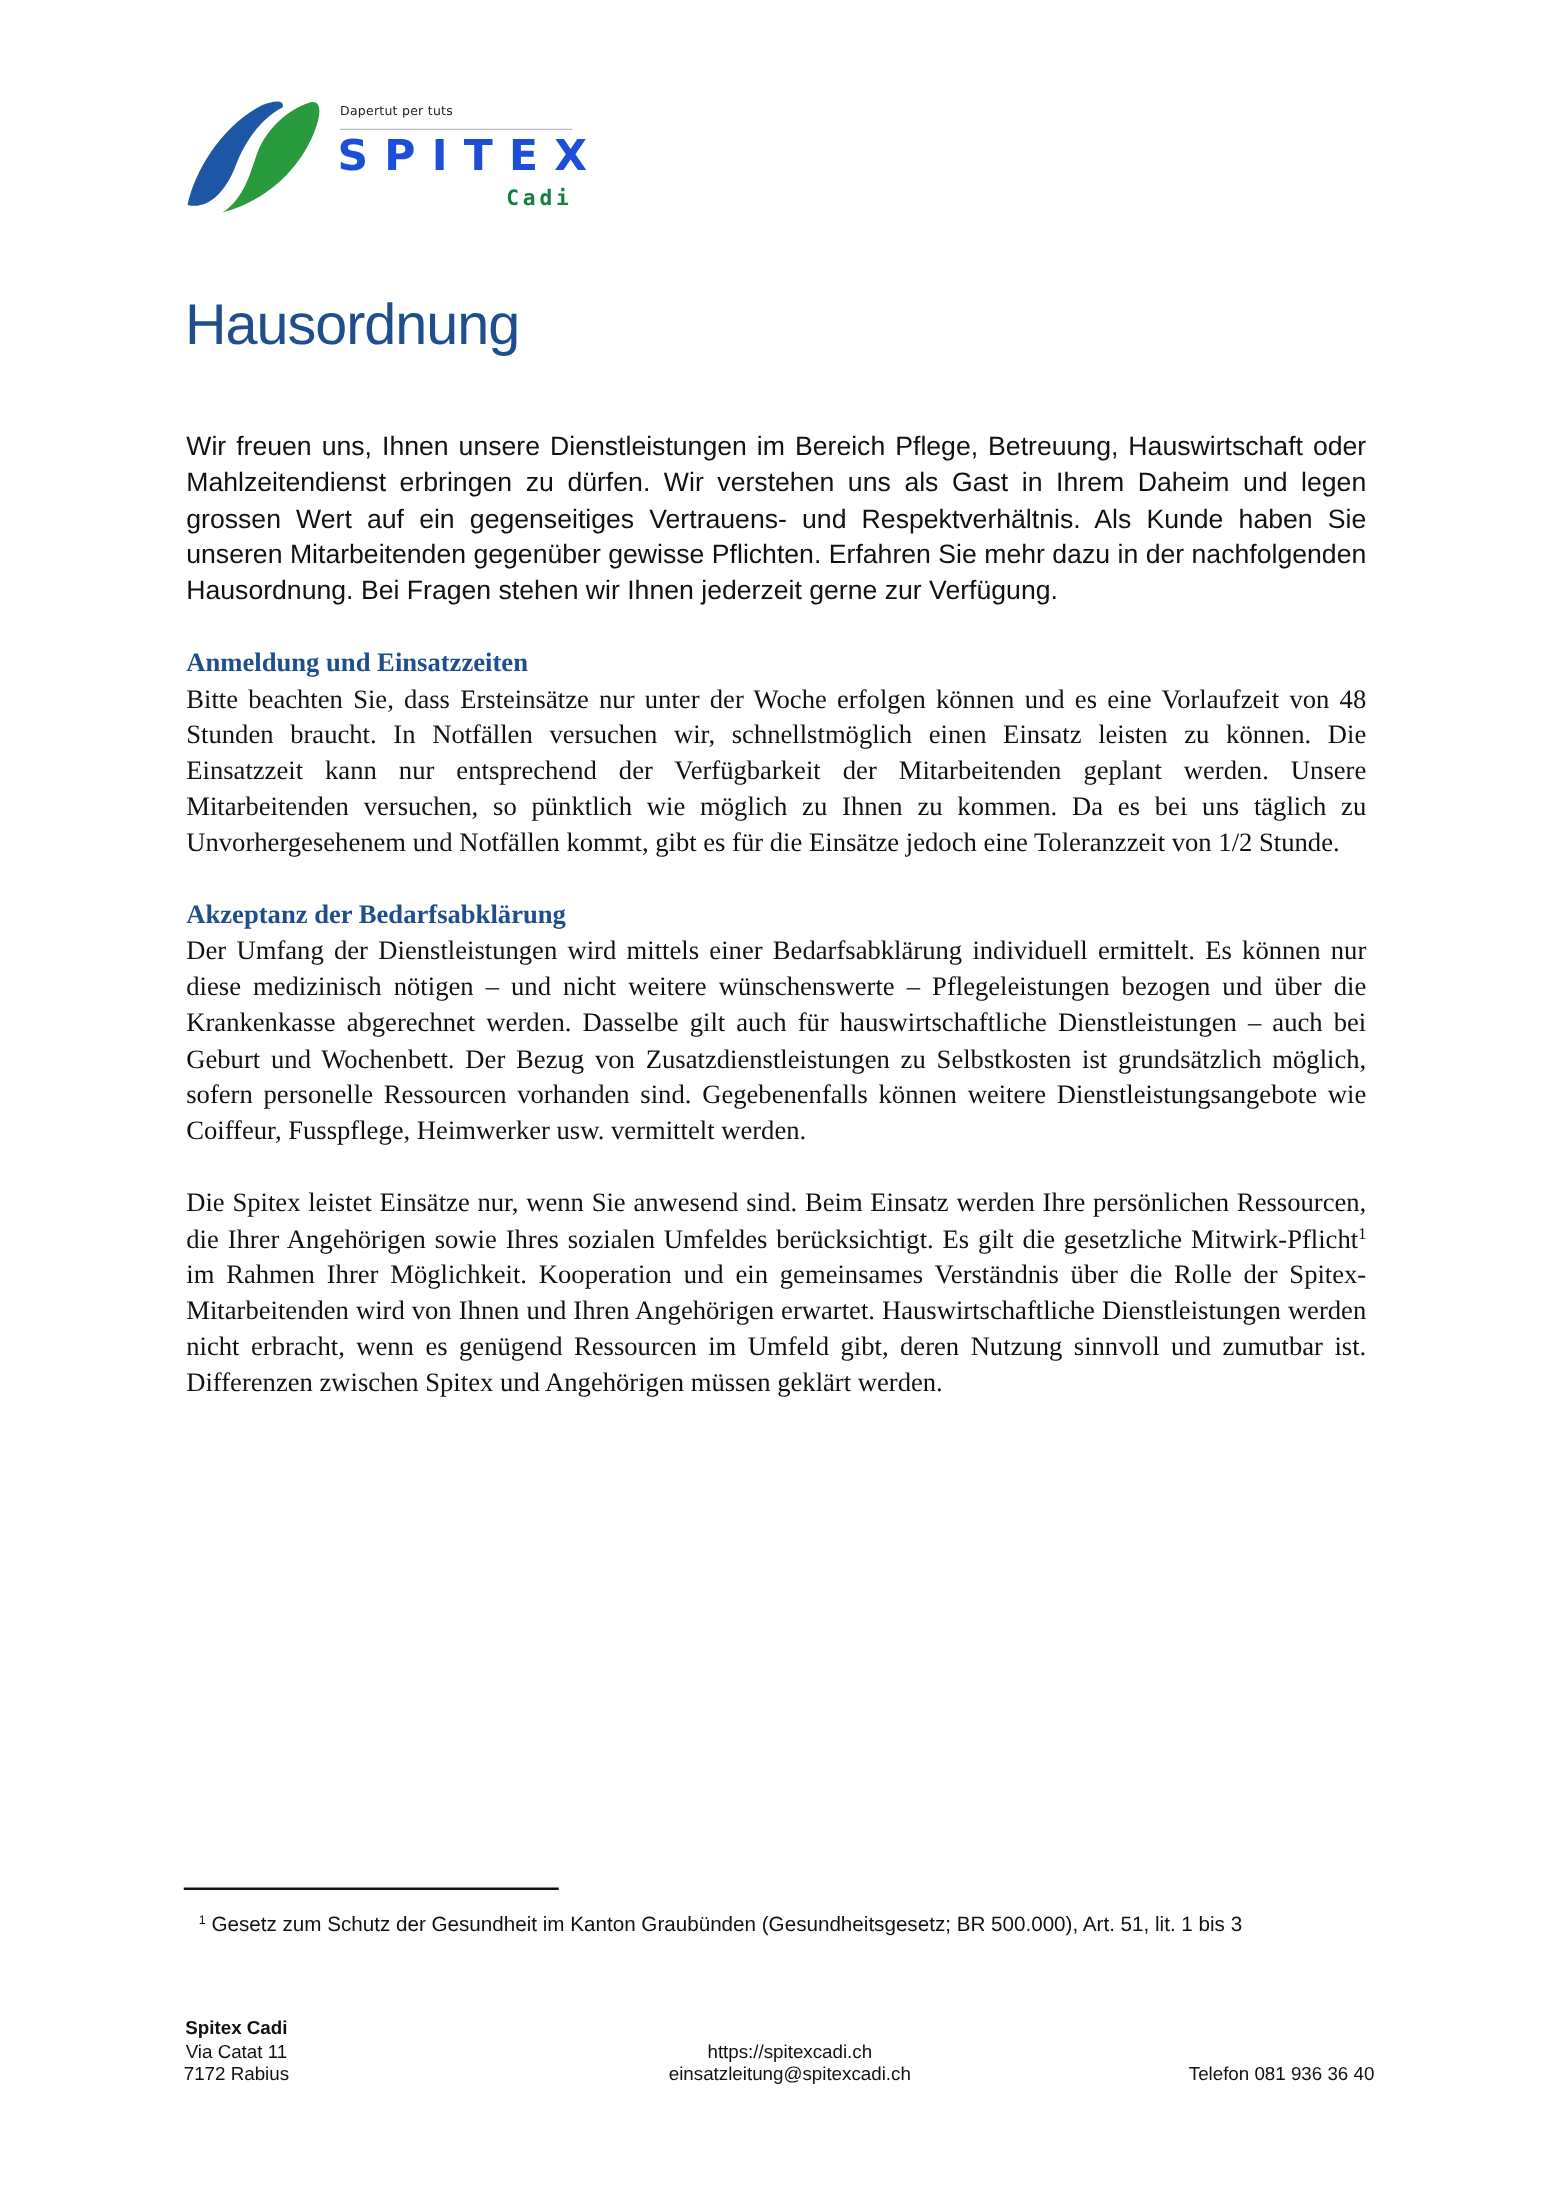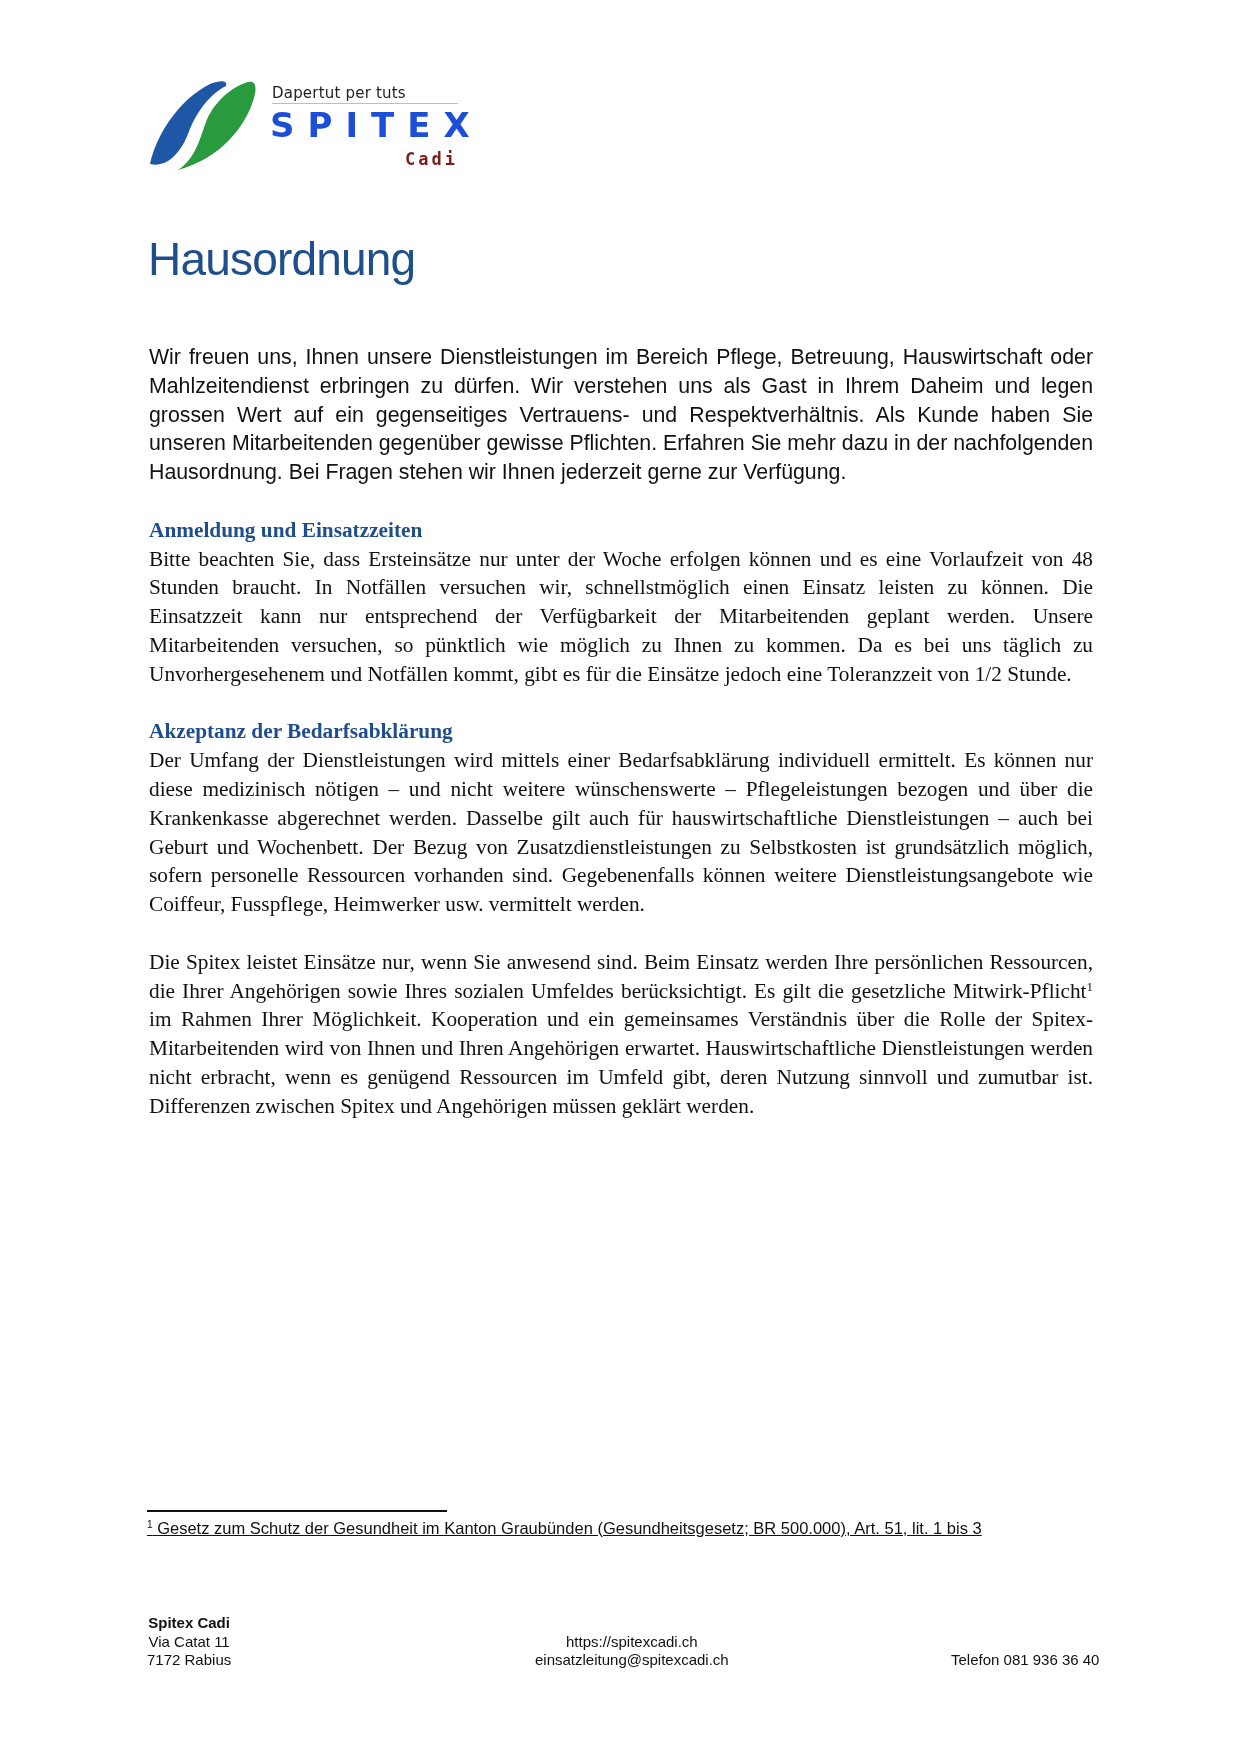--- a/index.html
+++ b/index.html
@@ -1,40 +1,40 @@
 <!DOCTYPE html>
 <html><head>
 <meta charset="utf-8">
 <style>
   html, body { margin:0; padding:0; background:#ffffff; }
   body { width:1240px; height:1754px; position:relative; overflow:hidden;
          font-family:"Liberation Sans", sans-serif; color:#111111; }
   .logo { position:absolute; left:148px; top:78px; width:320px; height:95px; }
   .logo-mark { position:absolute; left:0; top:0; width:108px; height:94px; }
   .logo-tagline { position:absolute; left:124px; top:6px; font-family:"DejaVu Sans", sans-serif;
-                  font-size:15px; color:#222; letter-spacing:0.2px; }
+                  font-size:10px; color:#222; letter-spacing:0.2px; }
   .logo-rule { position:absolute; left:124px; top:25px; width:186px; height:1px; background:#bdbdbd; }
   .logo-name { position:absolute; left:122px; top:27px; font-family:"DejaVu Sans", sans-serif;
                font-weight:bold; font-size:34px; letter-spacing:13px; color:#1d4ed8; }
   .logo-sub { position:absolute; right:10px; top:71px; font-family:"DejaVu Sans Mono", monospace;
-              font-weight:bold; font-size:17px; letter-spacing:3px; color:#7f1d1d;text-align:right; }
+              font-weight:bold; font-size:17px; letter-spacing:3px; color:#15803d;text-align:right; }
 
   .title { position:absolute; left:148px; top:232px; font-size:46px; color:#1f4e8c;
            letter-spacing:-0.8px; margin:0; font-weight:normal; }
 
   .content { position:absolute; left:149px; top:343px; width:944px; font-size:21.3px; line-height:28.8px; }
   .content p { margin:0; text-align:justify; }
   .greeting { margin-bottom:28.8px !important; }
   .intro { margin-bottom:28.8px !important; }
   .section { margin-bottom:28.8px;font-family:Liberation Serif, serif; }
   .section h2 { margin:0; font-size:21.3px; line-height:28.8px; font-weight:bold; color:#1f4e8c; }
   sup { font-size:13px; line-height:0; vertical-align:7px; }
 
   .fn-rule { position:absolute; left:147px; top:1510px; width:300px; height:2px; background:#111; }
-  .footnote { position:absolute; left:147px; top:1517px; width:946px; font-size:16.5px; line-height:22px; margin:0;text-decoration:underline; }
+  .footnote { position:absolute; left:147px; top:1517px; width:946px; font-size:16.5px; line-height:22px; margin:12px; }
   .footnote sup { font-size:10px; vertical-align:6px; }
 
   .footer { position:absolute; top:1614px; left:147px; width:946px; font-size:15px; line-height:18.5px; }
   .footer .col1 { position:absolute; left:0; top:0; }
   .footer .col2 { position:absolute; left:388px; top:18.5px; }
   .footer .col3 { position:absolute; left:804px; top:37px; }
   .footer .org { font-weight:bold; }
   .footer div.line { white-space:nowrap;text-align:center; }
 </style>
 </head>

